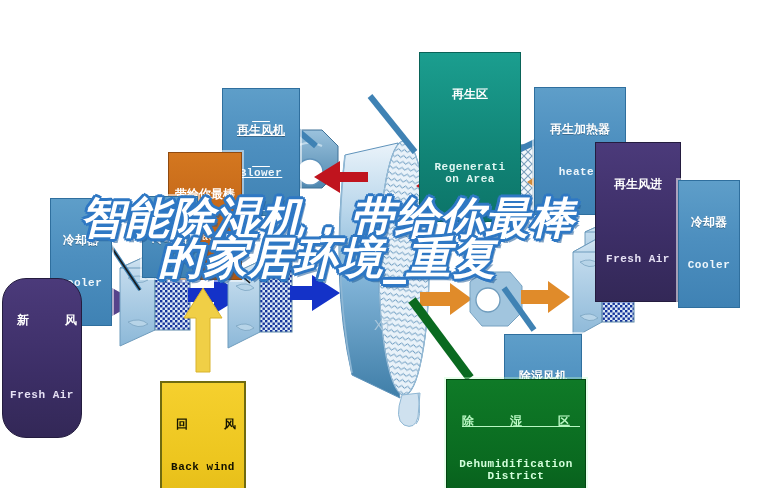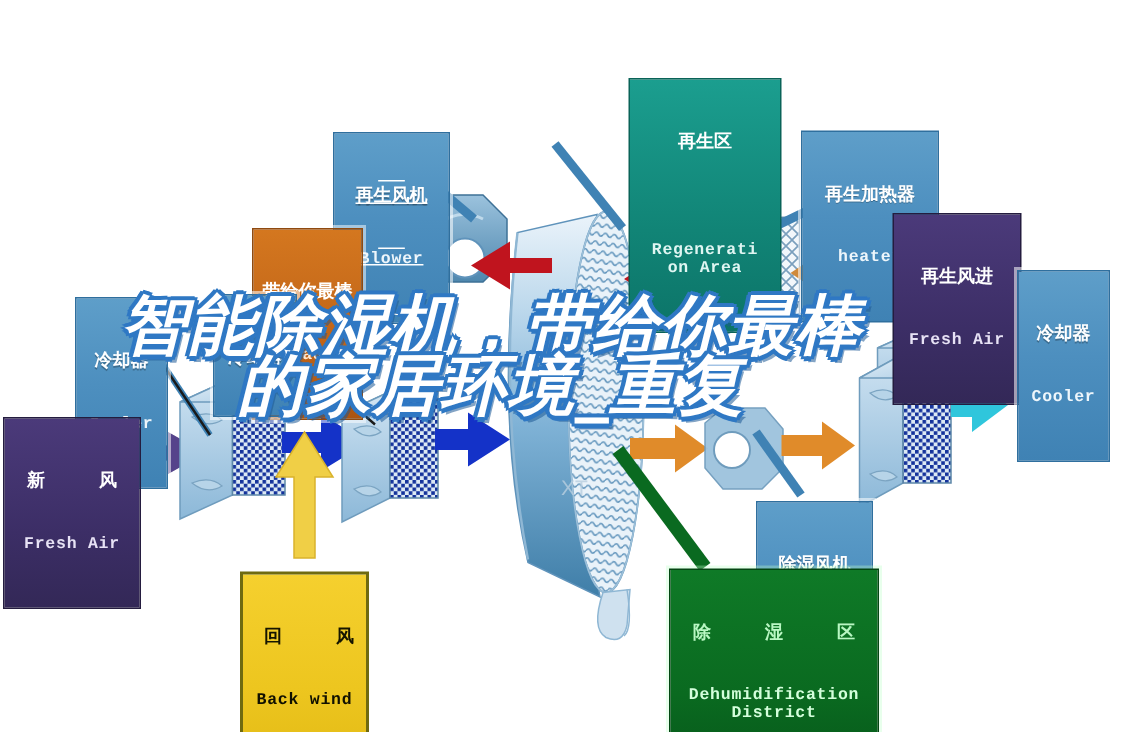--- a/index.html
+++ b/index.html
@@ -63,39 +63,39 @@
   .box-orange .cn{color:#ffffff;}
   .box-orange .en{color:#ffe9d2;}
 
   
   .box-purple{
     background:linear-gradient(180deg,#4b3a7a 0%,#3c2e66 60%,#332857 100%);
     border:1px solid #241c3f;
     color:#ffffff;
   }
   .box-purple .cn{color:#ffffff;}
-  .box-purple .en{color:#e7e2f5;}
+  .box-purple .en{color:#e7e2f5;margin-top:32px;}
 
   
   .box-cyan{
     background:linear-gradient(180deg,#2fc6dc 0%,#18b6cf 60%,#12a7c0 100%);
     border:1px solid #0d8ea4;
     color:#123;
   }
   .box-cyan .cn{color:#123b45;}
   .box-cyan .en{color:#0b2a33;}
 
   
   .box-green{
     background:linear-gradient(180deg,#0f7a27 0%,#0a6a20 60%,#06571a 100%);
     border:1px solid #044512;
     color:#aef5b8;
     box-shadow:0 0 0 2px rgba(190,255,200,0.35);
   }
-  .box-green .cn{color:#b9f7c3;letter-spacing:10px;padding-left:10px;}
+  .box-green .cn{color:#b9f7c3;letter-spacing:10px;padding-left:10px;text-decoration:underline;}
   .box-green .en{color:#d4ffdc;}
 
   
   .box-yellow{
     background:linear-gradient(180deg,#f5d02e 0%,#edc61f 60%,#e3bb16 100%);
     border:2px solid #6f6a10;
     color:#1a1a00;
   }
   .box-yellow .cn{color:#151500;letter-spacing:10px;padding-left:10px;}
   .box-yellow .en{color:#101000;}
@@ -343,21 +343,21 @@
 
   <div class="lbl box-blue" style="left:142px;top:196px;width:56px;padding-bottom:1px;">
     <span class="cn">冷却器</span>
   </div>
 
   <div class="lbl box-blue" style="left:678px;top:180px;width:62px;">
     <span class="cn">冷却器</span>
     <span class="en">Cooler</span>
   </div>
 
-  <div class="lbl box-purple" style="left:2px;top:278px;width:92px;">
+  <div class="lbl box-purple" style="left:2px;top:278px;width:80px;border-radius:24px;">
     <span class="cn spaced">新  风</span>
     <span class="en">Fresh Air</span>
   </div>
 
   <div class="lbl box-yellow" style="left:160px;top:381px;width:86px;">
     <span class="cn">回  风</span>
     <span class="en">Back wind</span>
   </div>
 
   <div class="lbl box-blue" style="left:504px;top:334px;width:78px;">

